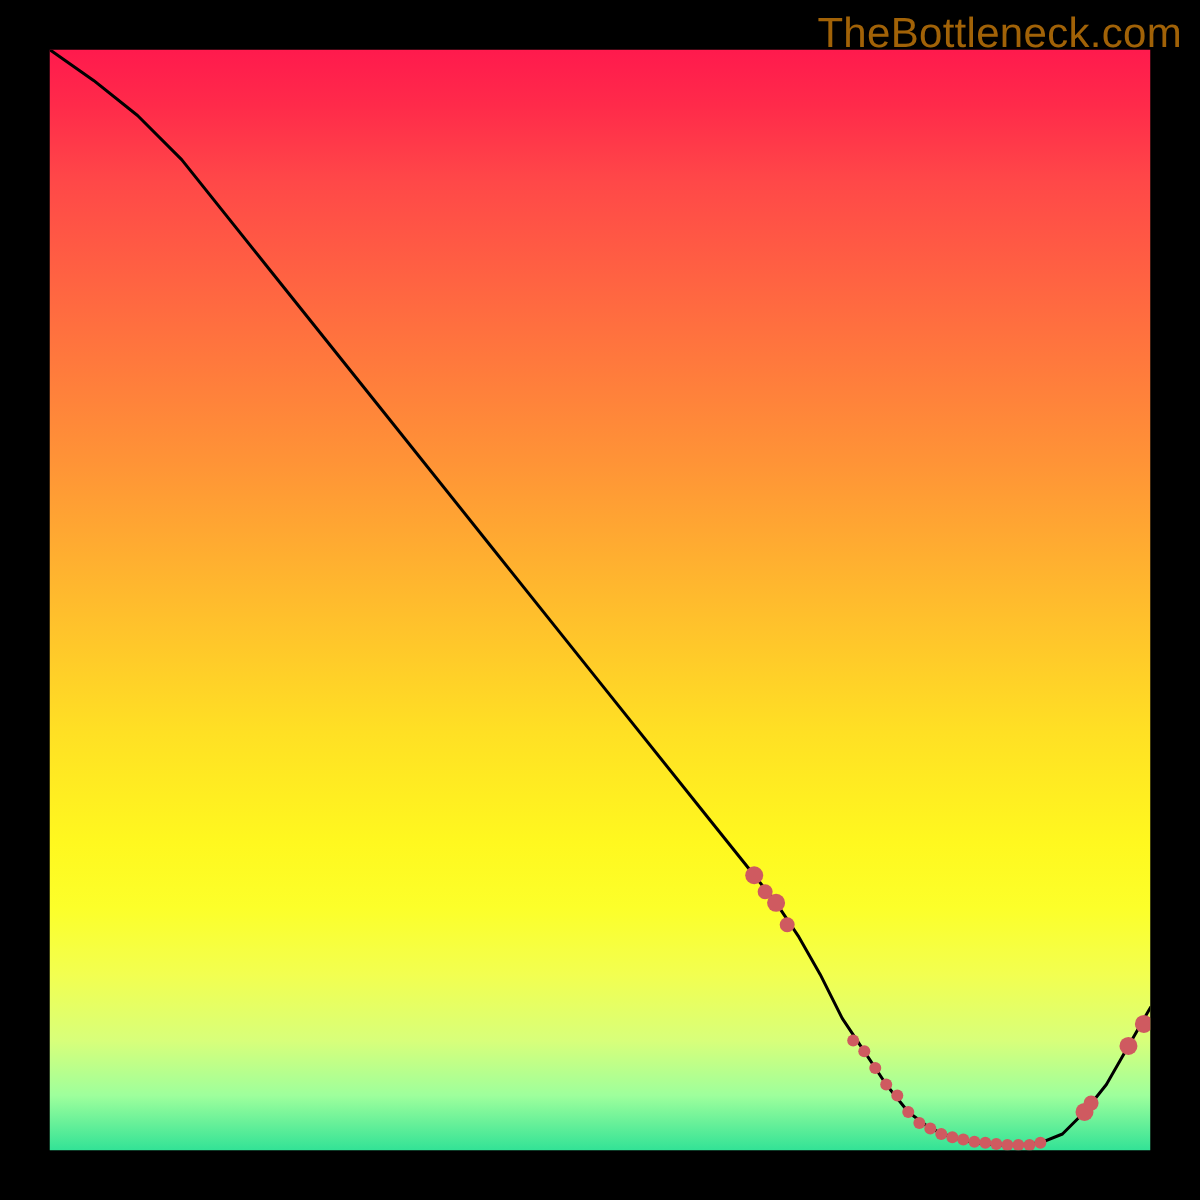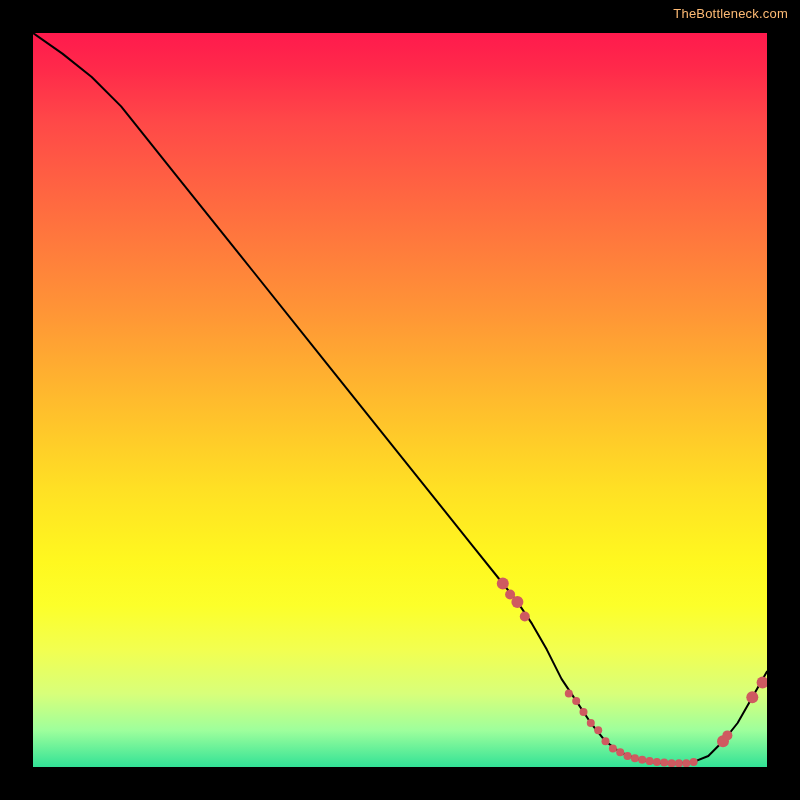--- a/index.html
+++ b/index.html
@@ -43,22 +43,22 @@
       #f2ff50 84%,
       #d8ff7a 90%,
       #9eff9c 95%,
       #32e296 100%
     );
   }
   .watermark {
     position: absolute;
     top: 6px;
     right: 12px;
-    color: #fdba74;
-    font-size: 13px;
+    color: #a16207;
+    font-size: 28px;
     font-weight: 500;
     letter-spacing: 0.2px;
     user-select: none;
   }
   svg.overlay {
     position: absolute;
     inset: 0;
     width: 100%;
     height: 100%;
   }

